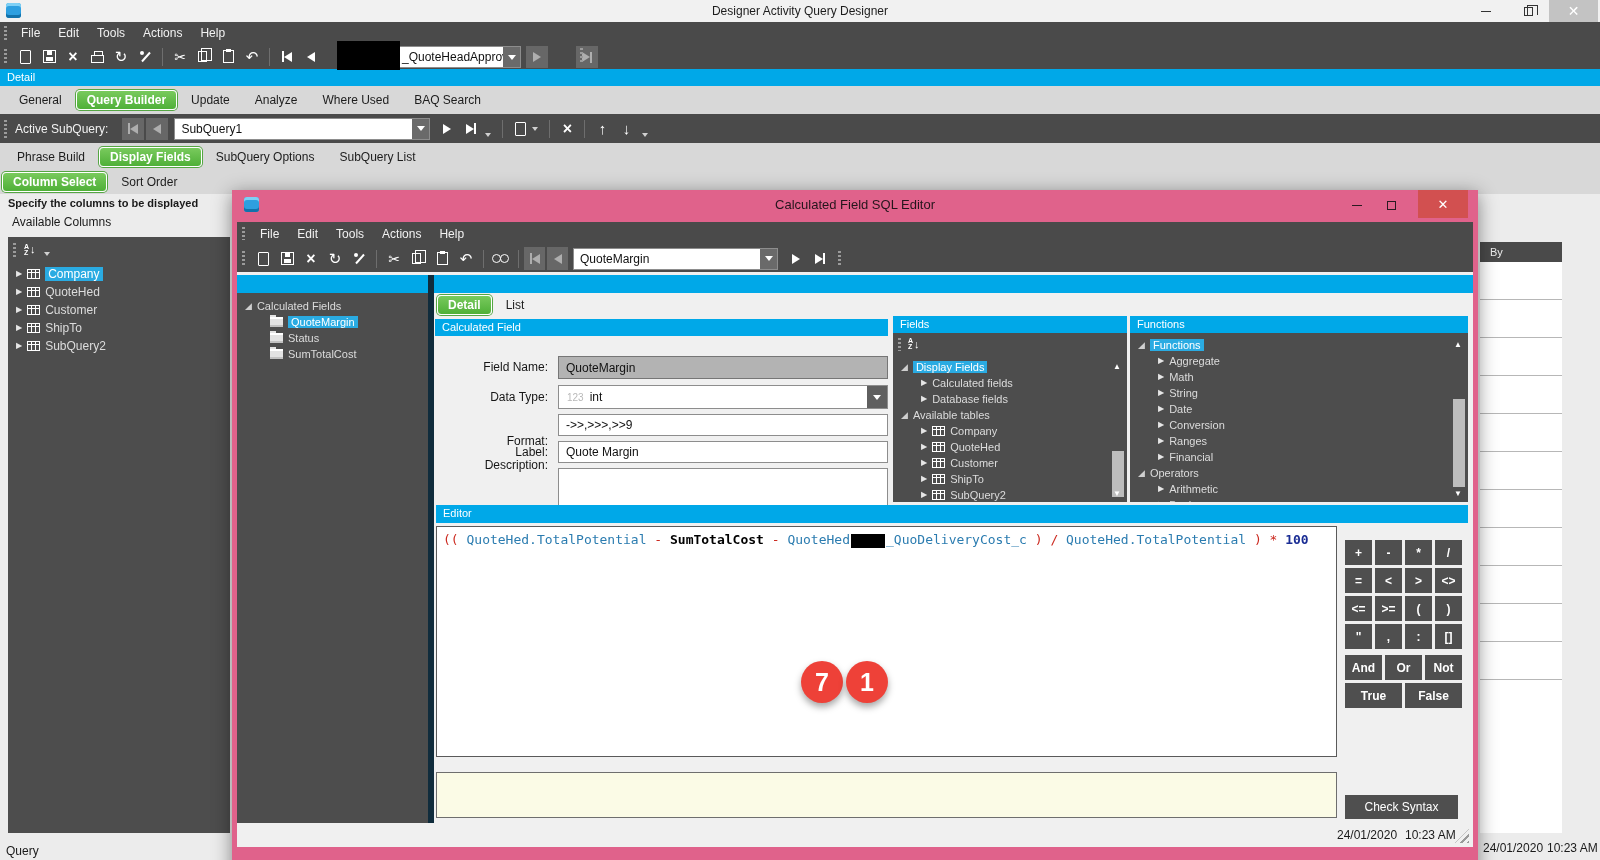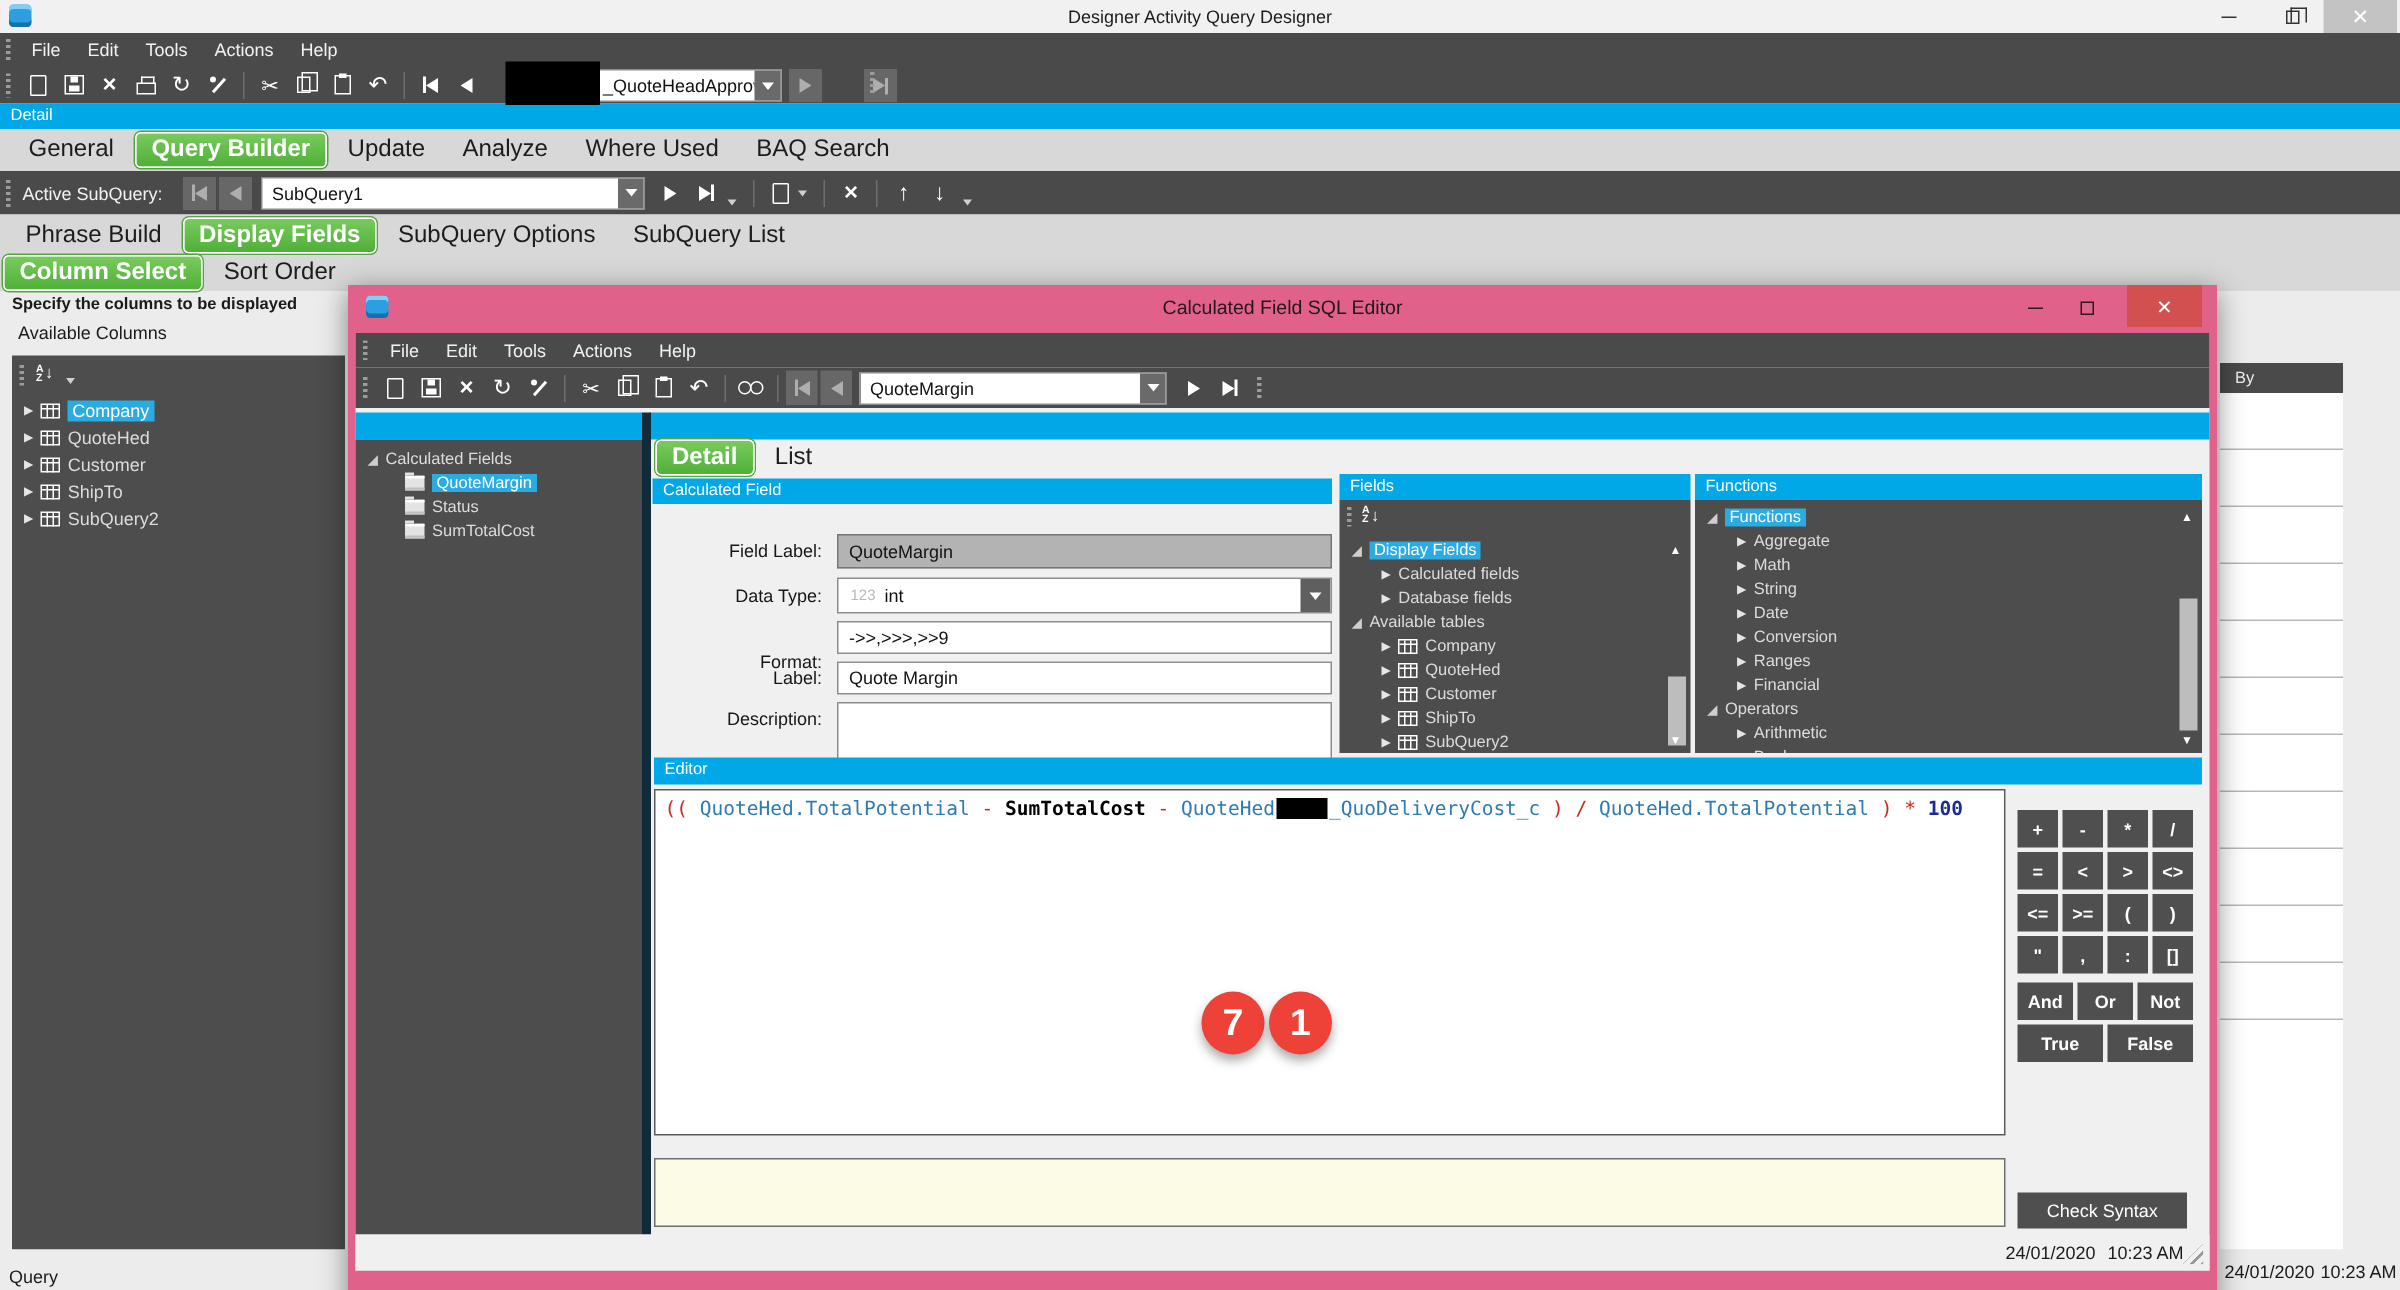--- a/index.html
+++ b/index.html
@@ -50,21 +50,21 @@
   .arrowup { font-size:15px; font-weight:bold; line-height:1; }
 
   .combo { background:#fff; border:1px solid #8d8d8d; display:flex; align-items:stretch; }
   .combo .ctext { flex:1; padding:2px 6px; font-size:12px; color:#111; white-space:nowrap; overflow:hidden; display:flex; align-items:center; }
   .combo .cbtn { width:17px; background:#6a6a6a; display:flex; align-items:center; justify-content:center; }
   .combo .cbtn i { border-left:4px solid transparent; border-right:4px solid transparent; border-top:5px solid #fff; }
 
   
   .chead { background:#00a8e8; color:#fff; font-size:11px; line-height:17px; padding-left:7px; overflow:hidden; }
   .tabstrip { background:#d8d8d8; display:flex; align-items:center; gap:3px; }
-  .tab { padding:3px 11px; font-size:16px; color:#1c1c1c; }
+  .tab { padding:3px 11px; font-size:12px; color:#1c1c1c; }
   .tab.gtab { background:linear-gradient(#79ca5d,#4fb038); color:#fff; border:1px solid #fff;
               box-shadow:0 0 0 1px #55a643; border-radius:4px; padding:2px 10px;font-weight:bold; }
 
   
   .dtree { background:#4d4d4d; overflow:hidden; }
   .trow { display:flex; align-items:center; gap:5px; color:#dcdcdc; font-size:11px; height:16px; }
   .trow-lg { height:18px; font-size:12px; }
   .ar { flex:0 0 auto; line-height:1; }
   .ar-col { color:#e6e6e6; font-size:8px; }
   .ar-exp { color:#cfcfcf; font-size:9px; }
@@ -427,21 +427,21 @@
         </div>
     </div>
 
     <div class="abs tabstrip" style="left:201px; top:103px; width:1040px; height:24px; background:transparent; padding-left:4px;">
         <span class="tab gtab">Detail</span>
         <span class="tab">List</span>
       </div>
 
     <div class="abs chead" style="left:203px; top:129px; width:453px; height:17px;"><span>Calculated Field</span></div>
 
-    <div class="flabel" style="left:166px; top:170px;">Field Label:</div>
+    <div class="flabel" style="left:166px; top:170px;">Field Name:</div>
     <div class="finput dis" style="left:326px; top:166px; width:330px; height:23px;">
         <span>QuoteMargin</span>
       </div>
 
     <div class="flabel" style="left:166px; top:200px;">Data Type:</div>
     <div class="finput" style="left:326px; top:195px; width:330px; height:24px; padding:0;">
       <span style="color:#b9b9b9; font-size:10px; padding:0 6px 0 8px;">123</span>
       <span style="flex:1;">int</span>
       <span style="width:20px; height:100%; background:#5f5f5f; display:flex; align-items:center; justify-content:center;">
           <i style="border-left:4px solid transparent; border-right:4px solid transparent; border-top:5px solid #fff;"></i>
@@ -451,21 +451,21 @@
     <div class="flabel" style="left:166px; top:244px;">Format:</div>
     <div class="finput" style="left:326px; top:224px; width:330px; height:22px;">
         <span>-&gt;&gt;,&gt;&gt;&gt;,&gt;&gt;9</span>
       </div>
 
     <div class="flabel" style="left:166px; top:255px;">Label:</div>
     <div class="finput" style="left:326px; top:251px; width:330px; height:22px;">
         <span>Quote Margin</span>
       </div>
 
-    <div class="flabel" style="left:166px; top:282px;">Description:</div>
+    <div class="flabel" style="left:166px; top:268px;">Description:</div>
     <div class="finput" style="left:326px; top:278px; width:330px; height:41px; align-items:flex-start;">
         <span></span>
       </div>
 
     <div class="abs chead" style="left:661px; top:126px; width:234px; height:17px;"><span>Fields</span></div>
     <div class="abs dtree" style="left:661px; top:143px; width:234px; height:169px;">
       <div style="display:flex; align-items:center; height:22px; padding-left:5px; gap:7px;">
         <span class="grip" style="height:13px;"></span>
         <span class="sorticon">
             <span class="azcol">

